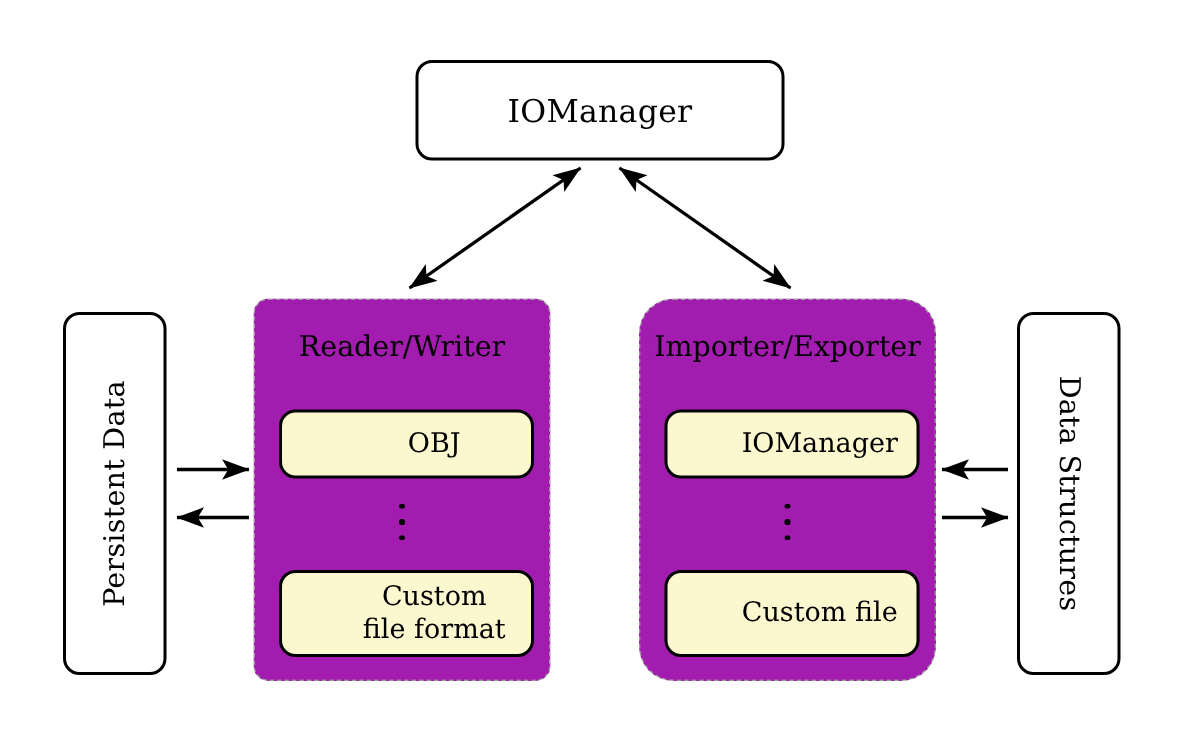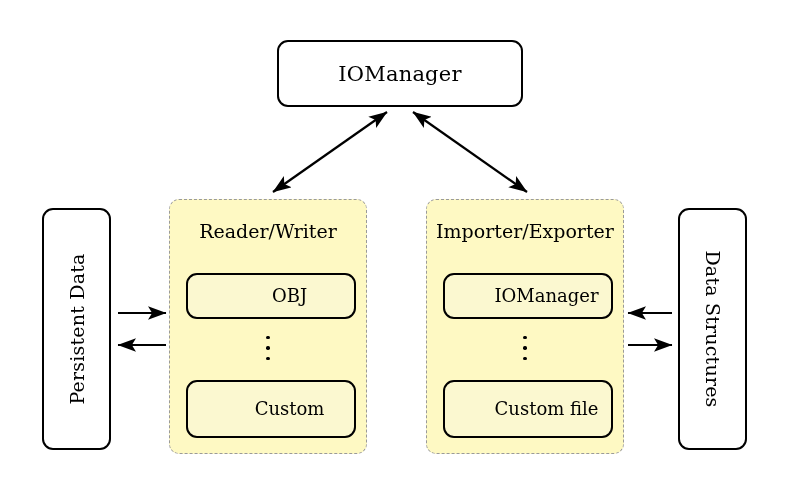--- a/index.html
+++ b/index.html
@@ -59,25 +59,25 @@
   .side-box.left  .side-label { transform: rotate(-90deg); }
   .side-box.right .side-label { transform: rotate(90deg); }
 
   
   .panel {
     top: 199px;
     width: 198px;
     height: 255px;
     border: 1.7px dashed #9a9a9a;
     border-radius: 10px;
-    background: #fef9c3;
+    background: #a21caf;
     display: block;
   }
   .panel.left  { left: 169px; }
-  .panel.right { left: 426px; }
+  .panel.right { left: 426px; border-radius: 23px; }
   .panel-title {
     position: absolute;
     left: 0;
     right: 0;
     top: 20px;
     text-align: center;
     font-size: 19px;
     white-space: nowrap;
     color: #000000;
   }
@@ -191,20 +191,21 @@
 
     <div class="vdots">
       <i></i>
         <i></i>
         <i></i>
     </div>
 
     <div class="inner-box slot-bottom">
       <span>
         <span>Custom</span><br>
+        <span>file format</span>
       </span>
     </div>
   </div>
 
   <div class="node panel right">
     <div class="panel-title">Importer/Exporter</div>
 
     <div class="inner-box slot-top">
       <span>IOManager</span>
     </div>

